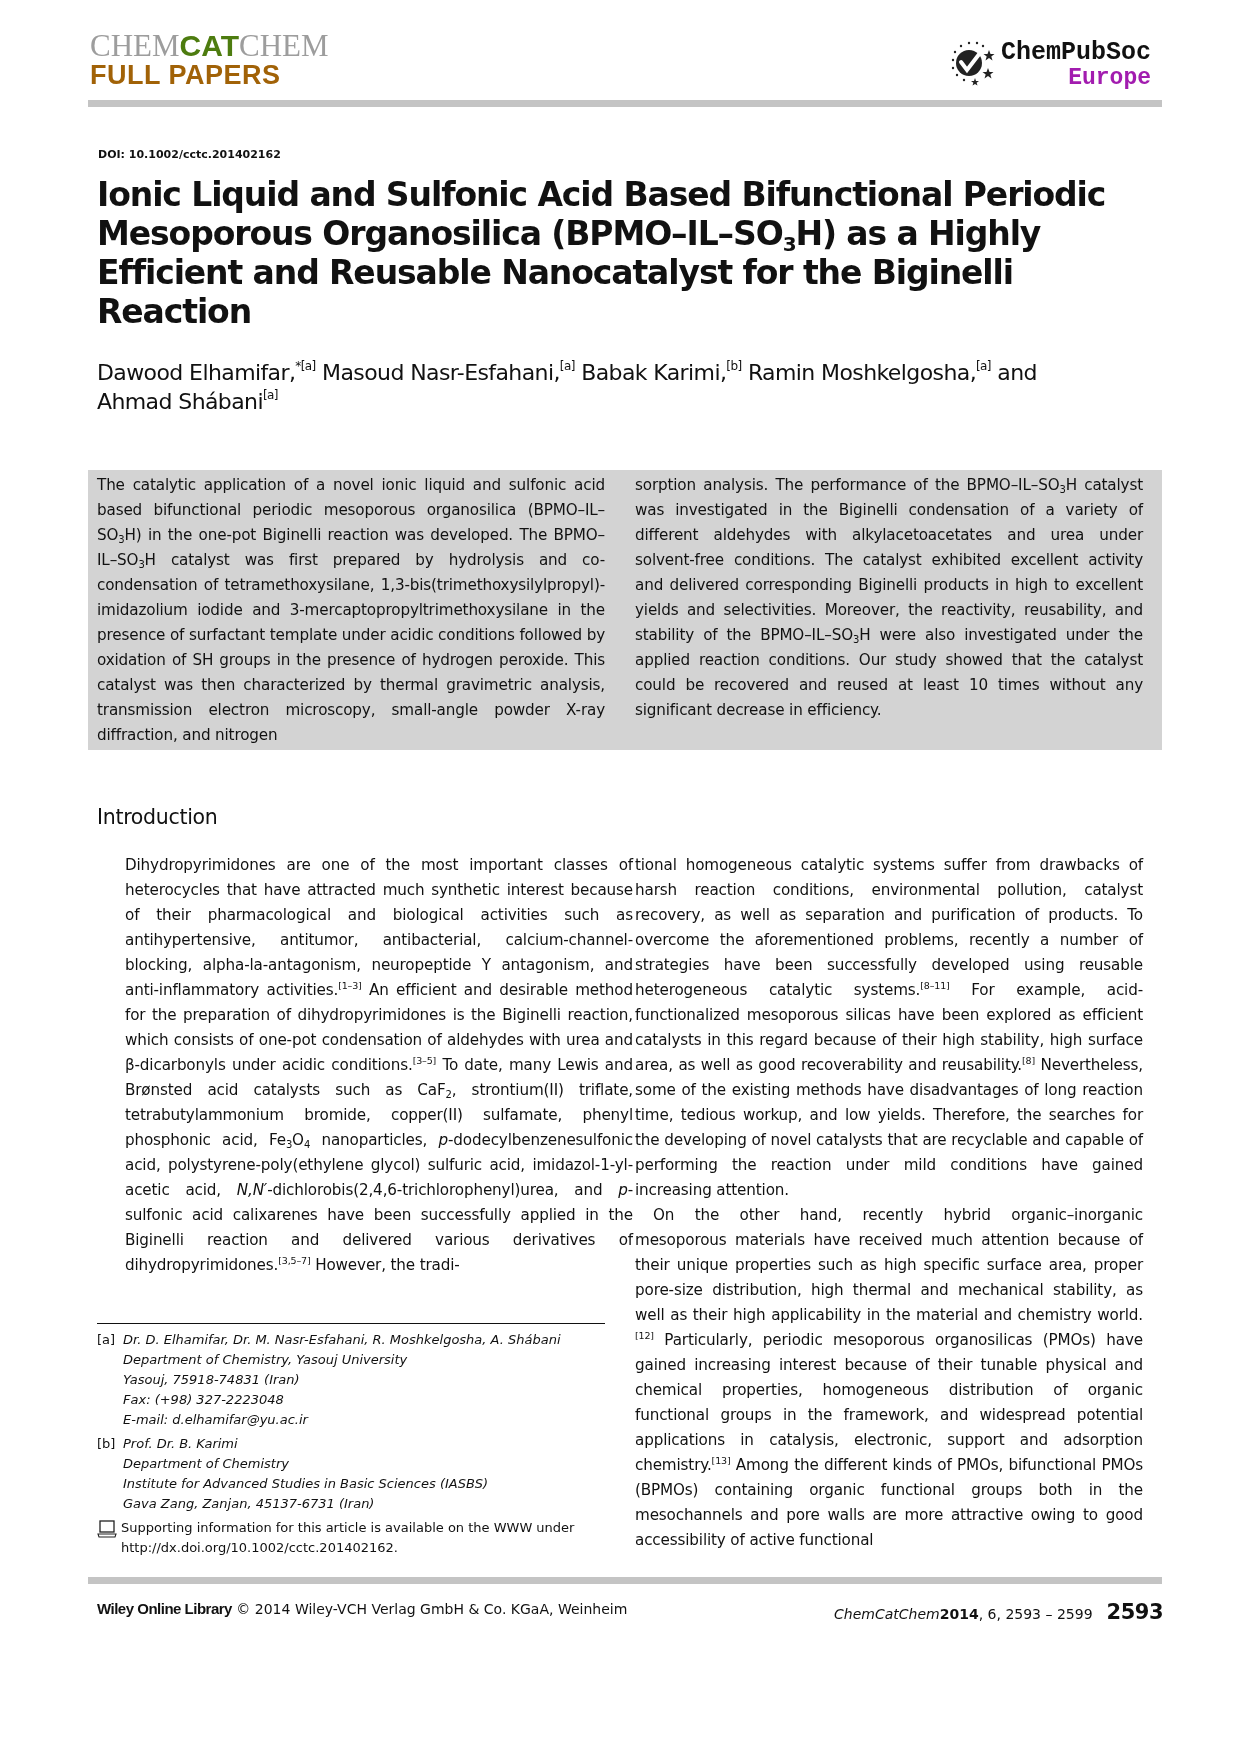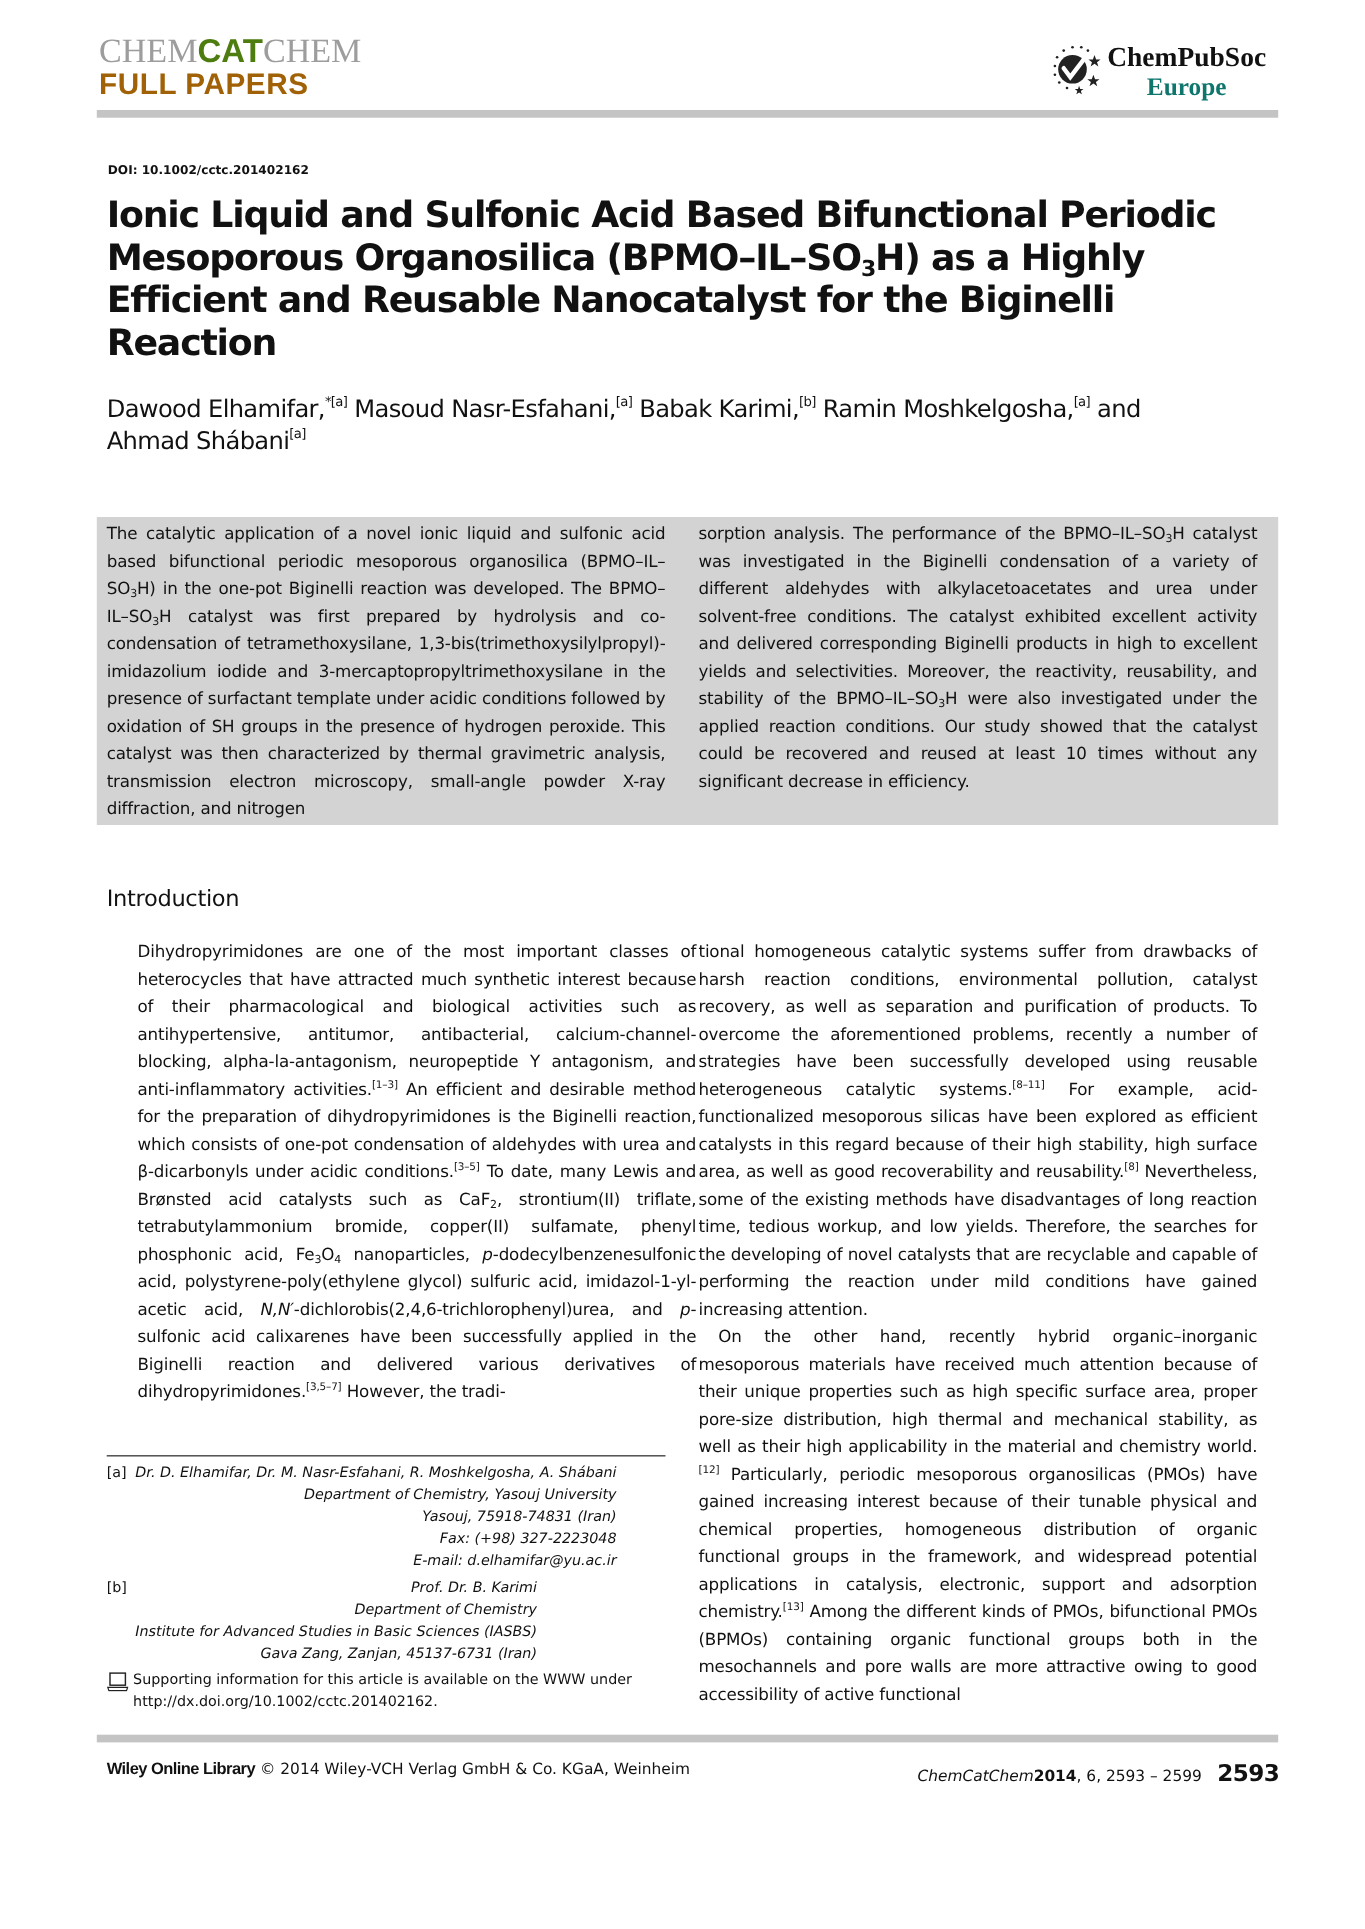--- a/index.html
+++ b/index.html
@@ -6,23 +6,23 @@
   body { width: 1241px; height: 1754px; position: relative; overflow: hidden;
          font-family: "DejaVu Sans", "Liberation Sans", sans-serif; color: #111; }
 
   .journal-brand { position: absolute; left: 90px; top: 30px; line-height: 1; }
   .brand-line1 { font-family: "Liberation Serif", serif; font-size: 31px; color: #9d9d9d; letter-spacing: 0px; }
   .brand-line1 .cat { font-family: "Liberation Sans", sans-serif; font-weight: bold; color: #4d7c0f; font-size: 30px; }
   .brand-line2 { font-family: Liberation Sans, sans-serif; font-weight: bold; font-size: 27px; color: #a16207; margin-top: 1px; letter-spacing: 0.5px; }
 
   .publisher-logo { position: absolute; right: 90px; top: 40px; display: flex; align-items: flex-start; }
   .logo-mark { width: 48px; height: 46px; margin-right: 4px; }
-  .logo-text { text-align: right; font-family: Liberation Serif, serif; font-weight: bold; line-height: 1; }
+  .logo-text { text-align: right; font-family: Liberation Mono, monospace; font-weight: bold; line-height: 1; }
   .logo-text .l1 { font-size: 25px; color: #111; }
-  .logo-text .l2 { font-size: 23px; color: #0f766e; margin-top: 2px; text-align: center; }
+  .logo-text .l2 { font-size: 23px; color: #a21caf; margin-top: 2px; }
 
   .rule { position: absolute; left: 88px; width: 1074px; height: 7px; background: #c4c4c4; }
   .rule.top { top: 100px; }
   .rule.bottom { top: 1577px; }
 
   .doi { position: absolute; left: 98px; top: 148px; font-size: 11px; font-weight: bold; }
 
   .title { position: absolute; left: 97px; top: 175px; width: 1080px;
            font-family: "DejaVu Sans", sans-serif; font-weight: bold; font-size: 33px;
            line-height: 39px; letter-spacing: -1.1px; color: #111; }
@@ -47,21 +47,21 @@
   .body-col p { margin: 0; }
   .body-col p.indent { text-indent: 18px; }
   .body-col sup { font-size: 9.5px; vertical-align: 6px; line-height: 0; }
   .body-col i { font-style: italic; }
 
   .footnote-rule { position: absolute; left: 97px; top: 1323px; width: 508px; height: 1px; background: #111; }
   .footnotes { position: absolute; left: 97px; top: 1330px; width: 520px; font-size: 13px; line-height: 20px; }
   .fn { display: flex; margin-bottom: 4px; }
   .fn-label { width: 26px; flex: none; font-style: normal; }
   .fn-body { font-style: italic; }
-  .fn-body div { white-space: nowrap; text-align: right; }
+  .fn-body div { white-space: nowrap; }
   .si-note { display: flex; margin-top: 2px; font-style: normal; }
   .si-icon { width: 24px; flex: none; padding-top: 2px; }
 
   .footer { position: absolute; top: 1600px; font-size: 14px; }
   .footer.left { left: 97px; }
   .footer.left .wol { font-family: "Liberation Sans", sans-serif; font-weight: bold; font-size: 15px; letter-spacing: -0.5px; }
   .footer.right { right: 78px; display: flex; align-items: baseline; gap: 0; }
   .footer.right .journal { font-style: italic; }
   .footer.right .page { font-size: 21px; font-weight: bold; margin-left: 14px; letter-spacing: -0.5px; }
 </style>

